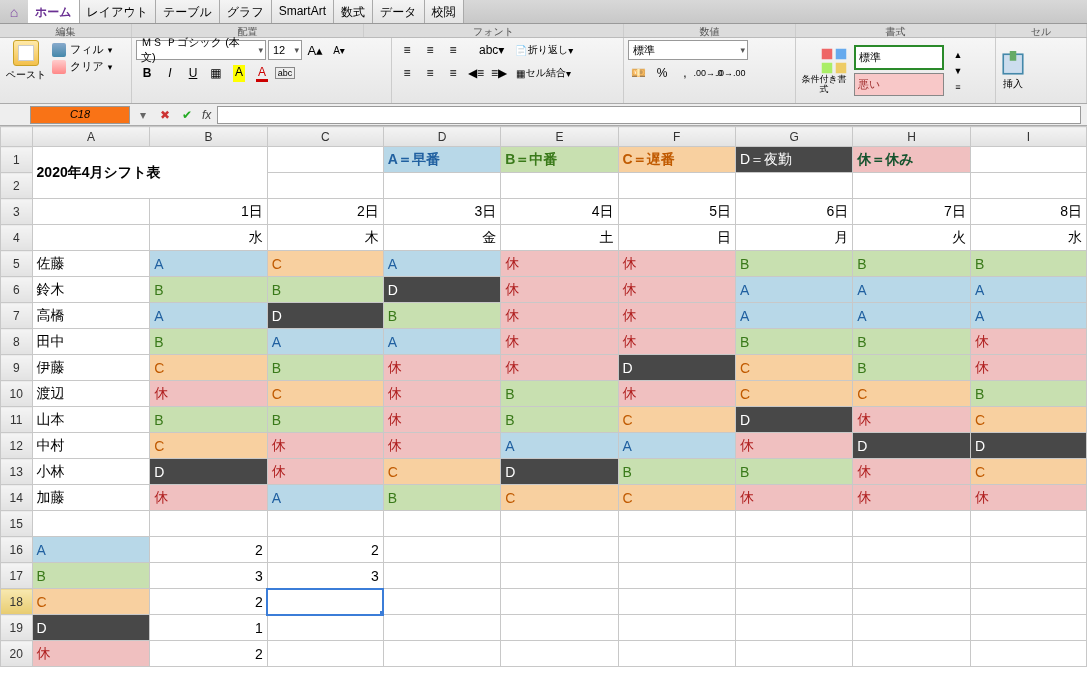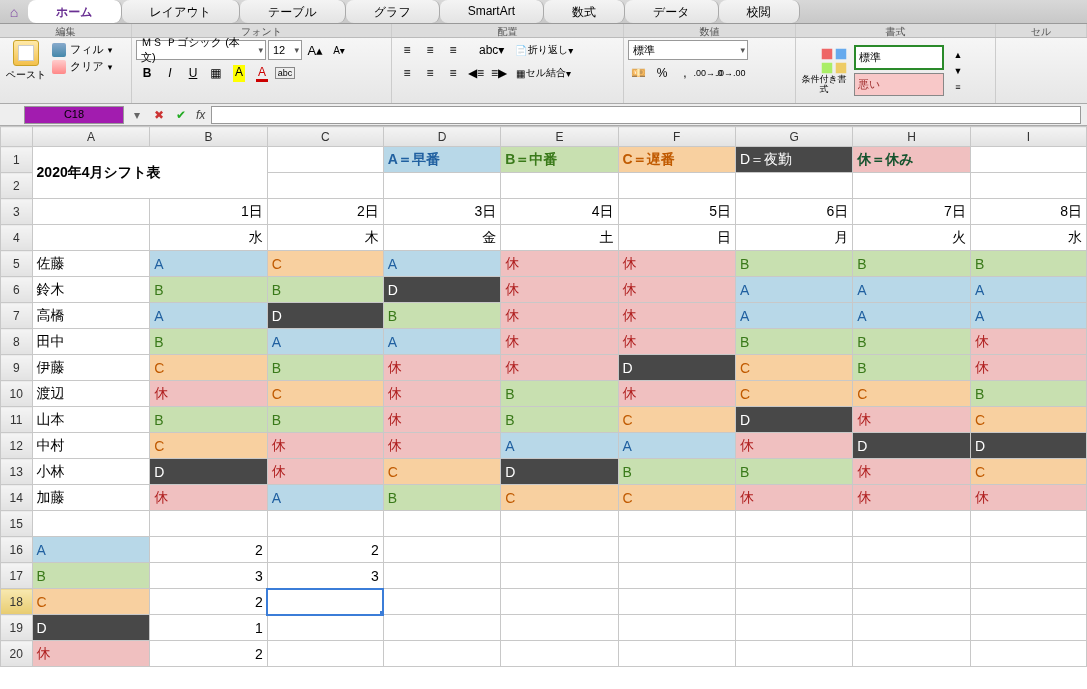--- a/index.html
+++ b/index.html
@@ -1,19 +1,19 @@
 <!DOCTYPE html>
 <html><head>
 <meta charset="utf-8">
 <style>
 * { box-sizing: border-box; margin: 0; padding: 0; font-family: "MS PGothic", "Hiragino Sans", sans-serif; }
 body { background: #e8e8e8; font-size: 12px; user-select: none; overflow: hidden; }
 .tabs { display: flex; background: linear-gradient(#d8d8d8,#c8c8c8); height: 24px; border-bottom: 1px solid #999; }
 .tab-home-icon { width: 28px; display:flex; align-items:center; justify-content:center; color:#7a3fa0; font-size:14px; }
-.tab { padding: 4px 28px; border-right: 1px solid #aaa; background: linear-gradient(#f4f4f4,#e4e4e4); font-size:12px; cursor:pointer;border-radius:8px; }
+.tab { padding: 4px 7px; border-right: 1px solid #aaa; background: linear-gradient(#f4f4f4,#e4e4e4); font-size:12px; cursor:pointer; }
 .tab.active { background: #fff; font-weight:bold; color:#6a3093; }
 .ribbon { display:flex; background: linear-gradient(#f6f6f6,#e6e6e6); border-bottom:1px solid #aaa; height:66px; }
 .group { border-right:1px solid #ccc; padding:2px 4px; display:flex; flex-direction:column; position:relative; min-width:60px; }
 .ribbon-wrap { position:relative; }
 .ribbon-titles { display:flex; background:#dcdcdc; height:14px; border-bottom:1px solid #bbb; font-size:10px; color:#555; }
 .rt { border-right:1px solid #ccc; text-align:center; padding-top:1px; }
 .paste-big { display:flex; flex-direction:column; align-items:center; justify-content:flex-start; width:44px; }
 .paste-icon { width:26px; height:26px; background:linear-gradient(#ffe9a8,#f3c04b); border:1px solid #c9a227; border-radius:3px; position:relative; }
 .paste-icon::after { content:""; position:absolute; top:4px; left:4px; right:4px; bottom:4px; background:#fff; border:1px solid #ccc; }
 .mini-btns { display:flex; flex-direction:column; gap:2px; padding:2px 4px; font-size:11px; }
@@ -27,21 +27,21 @@
 .bold { font-weight:bold; }
 .italic { font-style:italic; }
 .underline { text-decoration:underline; }
 .ab-box { border:1px solid #888; font-size:9px; padding:0 2px; }
 .align-row { display:flex; gap:1px; }
 .number-combo { width:120px; }
 .style-box { border:1px solid #888; background:#fff; padding:3px; font-size:11px; width:90px; }
 .style-normal { border:2px solid #2a8a2a; }
 .style-bad { background:#f8c8c8; color:#a03030; }
 .namebox-row { display:flex; align-items:center; background:#eee; height:22px; border-bottom:1px solid #aaa; }
-.namebox { width:100px; border:1px solid #999; background:#a21caf; height:18px; margin-left:24px; font-size:11px; padding:1px 4px; text-align:center; }
+.namebox { width:100px; border:1px solid #999; background:#f97316; height:18px; margin-left:30px; font-size:11px; padding:1px 4px; text-align:center;font-style:italic; }
 .nb-btn { width:18px; height:18px; display:flex; align-items:center; justify-content:center; color:#666; margin-left:4px; cursor:pointer; }
 .fx { font-style:italic; color:#444; margin-left:6px; }
 .formula-bar { flex:1; background:#fff; border:1px solid #999; height:18px; margin:0 6px; }
 .sheet { position:relative; overflow:auto; background:#fff; height:calc(689px - 24px - 14px - 66px - 22px); }
 table.grid { border-collapse:collapse; table-layout:fixed; }
 .grid th, .grid td { border:1px solid #c8c8c8; height:26px; font-size:14px; padding:0 4px; overflow:hidden; white-space:nowrap; background:#fff; }
 .grid th { background:linear-gradient(#f4f4f4,#e2e2e2); font-weight:normal; color:#333; text-align:center; position:sticky; }
 .grid thead th { top:0; z-index:3; height:20px; font-size:12px; }
 .grid tbody th { left:0; z-index:2; width:32px; font-size:12px; }
 .corner { position:sticky; left:0; top:0; z-index:4; background:linear-gradient(#f0f0f0,#d8d8d8); }
@@ -78,22 +78,22 @@
   <div class="tab">グラフ</div>
   <div class="tab">SmartArt</div>
   <div class="tab">数式</div>
   <div class="tab">データ</div>
   <div class="tab">校閲</div>
 </div>
 
 <div class="ribbon-wrap">
 <div class="ribbon-titles">
   <div class="rt" style="width:132px">編集</div>
+  <div class="rt" style="width:232px">配置</div>
   <div class="rt" style="width:260px">フォント</div>
-  <div class="rt" style="width:232px">配置</div>
   <div class="rt" style="width:172px">数値</div>
   <div class="rt" style="width:200px">書式</div>
   <div class="rt" style="flex:1">セル</div>
 </div>
 <div class="ribbon">
 
   <div class="group" style="width:132px;flex-direction:row">
     <div class="paste-big">
       <div class="paste-icon"></div>
       <div style="font-size:10px;margin-top:2px">ペースト</div>
@@ -182,20 +182,29 @@
       <div class="style-box style-normal">標準</div>
       <div class="style-box style-bad">悪い</div>
     </div>
     <div style="display:flex;flex-direction:column;gap:2px">
       <div class="tbtn" style="width:16px;height:14px;font-size:9px">▲</div>
       <div class="tbtn" style="width:16px;height:14px;font-size:9px">▼</div>
       <div class="tbtn" style="width:16px;height:14px;font-size:9px">≡</div>
     </div>
   </div>
 
+  <div class="group" style="flex:1;flex-direction:row;align-items:center;gap:6px">
+    <div style="display:flex;flex-direction:column;align-items:center">
+      <svg viewBox="0 0 16 16" style="width:26px;height:26px">
+            <rect x="2" y="2" width="12" height="12" fill="#cde" stroke="#48a"></rect>
+            <rect x="6" y="0" width="4" height="6" fill="#6a6"></rect>
+          </svg>
+      <div style="font-size:10px">挿入</div>
+    </div>
+  </div>
 
 </div>
 </div>
 
 <div class="namebox-row">
   <div class="namebox">C18</div>
   <div class="nb-btn">▾</div>
   <div class="nb-btn" style="color:#c33">✖</div>
   <div class="nb-btn" style="color:#2a2">✔</div>
   <div class="fx">fx</div>

